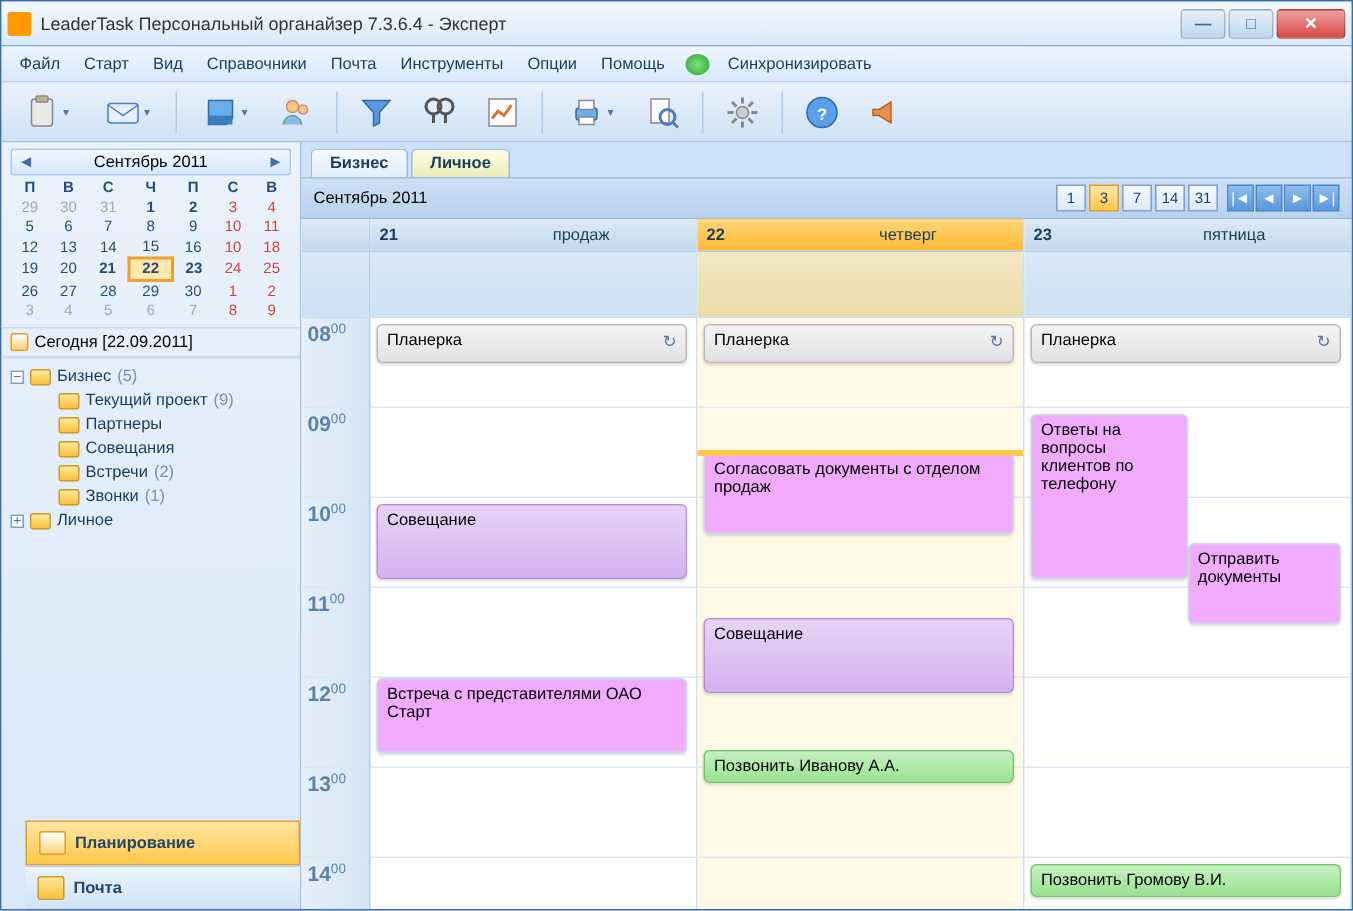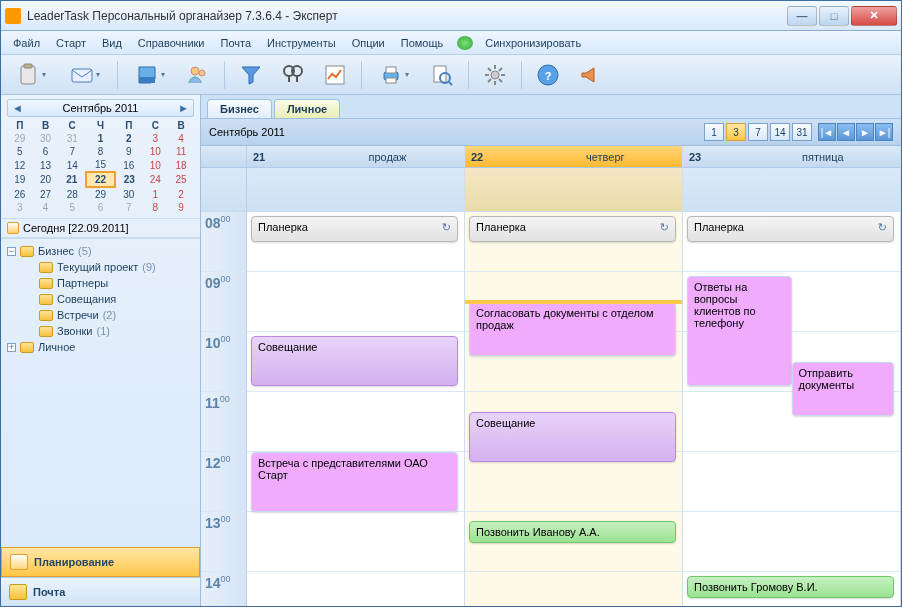--- a/index.html
+++ b/index.html
@@ -47,21 +47,21 @@
 
 
 .tree { padding: 4px 2px; flex: 0 0 auto; }
 .tree-item { display:flex; align-items:center; gap:4px; padding:2px 4px; color:#1b3d5c; cursor:default; }
 .tree-item .cnt { color:#7792ad; }
 .tree-item.indent2 { padding-left: 36px; }
 .twist { width:9px; height:9px; border:1px solid #7da2c8; display:inline-flex; align-items:center; justify-content:center; font-size:9px; color:#3b6fa5; background:#fff; }
 .folder { width:14px; height:11px; background:linear-gradient(#ffe69a,#f7c23b); border:1px solid #cc9a1f; border-radius:2px; }
 
 
-.sections { margin-top:auto; }
+.sections { margin-top:auto;padding-left:16px; }
 .section-btn { display:flex; align-items:center; gap:6px; padding:6px 8px; border-top:1px solid #b6d0eb; background:linear-gradient(#eaf3fd,#d0e3f6); font-weight:bold; color:#23466a; cursor:default; }
 .section-btn.active { background:linear-gradient(#ffe7a5,#ffc64a); border:1px solid #e0a030; }
 .sec-icon { width:18px; height:16px; border-radius:2px; }
 .sec-plan { background:linear-gradient(#fff,#ffd67a); border:1px solid #e0a030; }
 .sec-proj { background:linear-gradient(#ffd090,#ff9a2f); border:1px solid #d97a10; }
 .sec-mail { background:linear-gradient(#ffe69a,#f7c23b); border:1px solid #cc9a1f; position:relative; }
 .sec-mail::after { content:""; position:absolute; inset:0; border-top:8px solid transparent; border-left:9px solid transparent; border-right:9px solid transparent; }
 
 
 .cal-area { flex:1; display:flex; flex-direction:column; background:#cde2f6; }
@@ -439,38 +439,38 @@
                   <div class="time-slot"></div>
                   <div class="time-slot"></div>
                   <div class="time-slot"></div>
                   <div class="time-slot"></div>
                   <div class="time-slot"></div>
                   <div class="time-slot"></div>
                   <div class="time-slot"></div>
                 </div>
               <div class="event ev-gray" style="top:4px;height:26px"><span class="recur">↻</span><span>Планерка</span></div>
               <div class="event ev-purple" style="top:124px;height:50px"><span>Совещание</span></div>
-              <div class="event ev-white" style="top:240px;height:60px"><span>Встреча с представителями ОАО Старт</span></div>
+              <div class="event ev-white" style="top:240px;height:50px"><span>Встреча с представителями ОАО Старт</span></div>
             </div>
 
             <div class="day-col sel" style="position:relative">
               <div id="slots22">
                   <div class="time-slot"></div>
                   <div class="time-slot"></div>
                   <div class="time-slot"></div>
                   <div class="time-slot"></div>
                   <div class="time-slot"></div>
                   <div class="time-slot"></div>
                   <div class="time-slot"></div>
                 </div>
               <div class="tick" style="top:88px"></div>
               <div class="event ev-gray" style="top:4px;height:26px"><span class="recur">↻</span><span>Планерка</span></div>
               <div class="event ev-white" style="top:90px;height:54px"><span>Согласовать документы с отделом продаж</span></div>
               <div class="event ev-purple" style="top:200px;height:50px"><span>Совещание</span></div>
-              <div class="event ev-green" style="top:309px;height:22px"><span>Позвонить Иванову А.А.</span></div>
+              <div class="event ev-green" style="top:288px;height:22px"><span>Позвонить Иванову А.А.</span></div>
             </div>
 
             <div class="day-col" style="position:relative">
               <div id="slots23">
                   <div class="time-slot"></div>
                   <div class="time-slot"></div>
                   <div class="time-slot"></div>
                   <div class="time-slot"></div>
                   <div class="time-slot"></div>
                   <div class="time-slot"></div>

